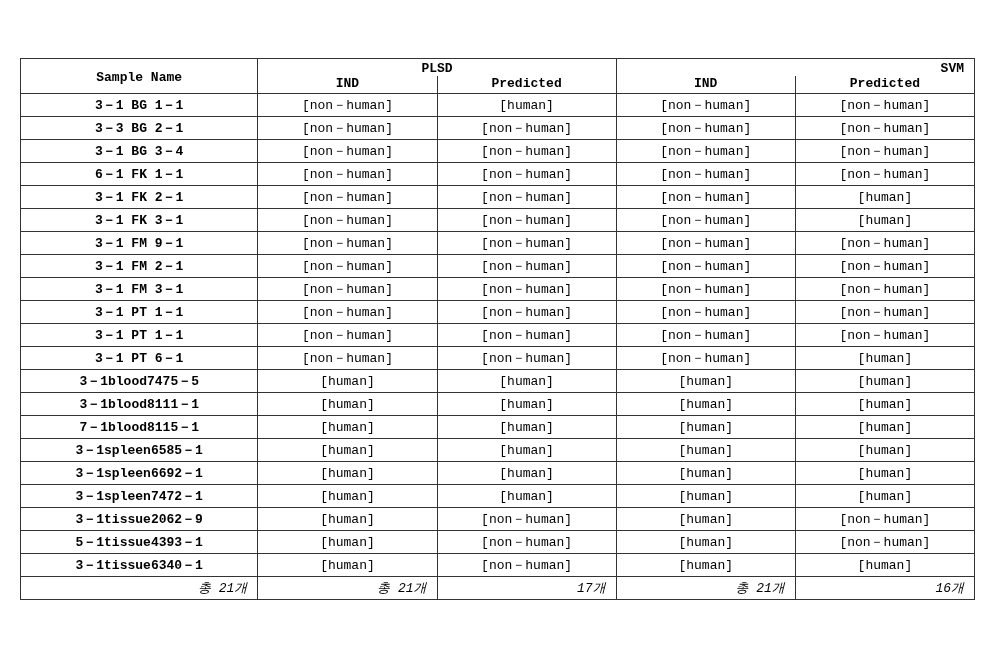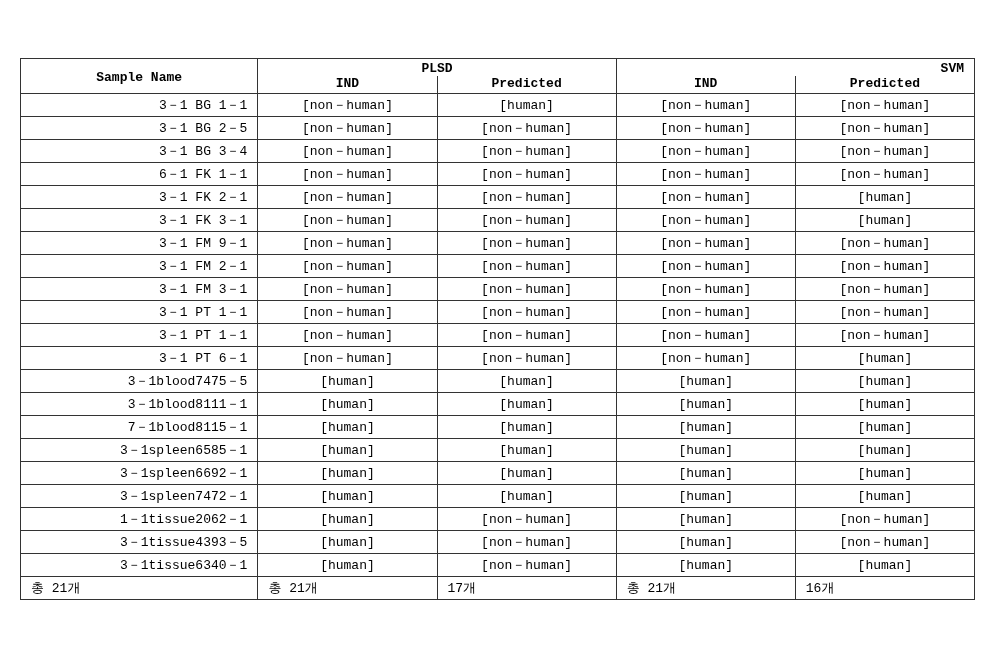--- a/index.html
+++ b/index.html
@@ -26,33 +26,35 @@
       width: 100%;
       border: 1px solid #333;
     }
     th, td {
       border: 1px solid #333;
       padding: 2px 10px;
       text-align: center;
       white-space: nowrap;
     }
     td.sample-name {
-      text-align: right;
+      text-align: center;
+      font-weight: bold;
     }
     thead tr.group-row th {
       border-bottom: none;
       padding-bottom: 0;
     }
     thead tr.sub-row th {
       border-top: none;
       padding-top: 0;
     }
     tfoot td {
-      text-align: left;
+      text-align: right;
       border-top: 1px solid #333;
+      font-style: italic;
     }
   </style>
 </head>
 <body>
 
 <div class="table-container">
   <table>
     <thead>
       <tr class="group-row">
         <th rowspan="2" style="border-right:1px solid #333;">Sample  Name</th>
@@ -68,21 +70,21 @@
     </thead>
     <tbody id="table-body">
     <tr>
       <td class="sample-name">3－1 BG 1－1</td>
       <td>[non－human]</td>
       <td>[human]</td>
       <td>[non－human]</td>
       <td>[non－human]</td>
     </tr>
         <tr>
-      <td class="sample-name">3－1 BG 2－5</td>
+      <td class="sample-name">3－3 BG 2－1</td>
       <td>[non－human]</td>
       <td>[non－human]</td>
       <td>[non－human]</td>
       <td>[non－human]</td>
     </tr>
         <tr>
       <td class="sample-name">3－1 BG 3－4</td>
       <td>[non－human]</td>
       <td>[non－human]</td>
       <td>[non－human]</td>
@@ -187,28 +189,28 @@
       <td>[human]</td>
     </tr>
         <tr>
       <td class="sample-name">3－1spleen7472－1</td>
       <td>[human]</td>
       <td>[human]</td>
       <td>[human]</td>
       <td>[human]</td>
     </tr>
         <tr>
-      <td class="sample-name">1－1tissue2062－1</td>
-      <td>[human]</td>
-      <td>[non－human]</td>
-      <td>[human]</td>
-      <td>[non－human]</td>
-    </tr>
-        <tr>
-      <td class="sample-name">3－1tissue4393－5</td>
+      <td class="sample-name">3－1tissue2062－9</td>
+      <td>[human]</td>
+      <td>[non－human]</td>
+      <td>[human]</td>
+      <td>[non－human]</td>
+    </tr>
+        <tr>
+      <td class="sample-name">5－1tissue4393－1</td>
       <td>[human]</td>
       <td>[non－human]</td>
       <td>[human]</td>
       <td>[non－human]</td>
     </tr>
         <tr>
       <td class="sample-name">3－1tissue6340－1</td>
       <td>[human]</td>
       <td>[non－human]</td>
       <td>[human]</td>

